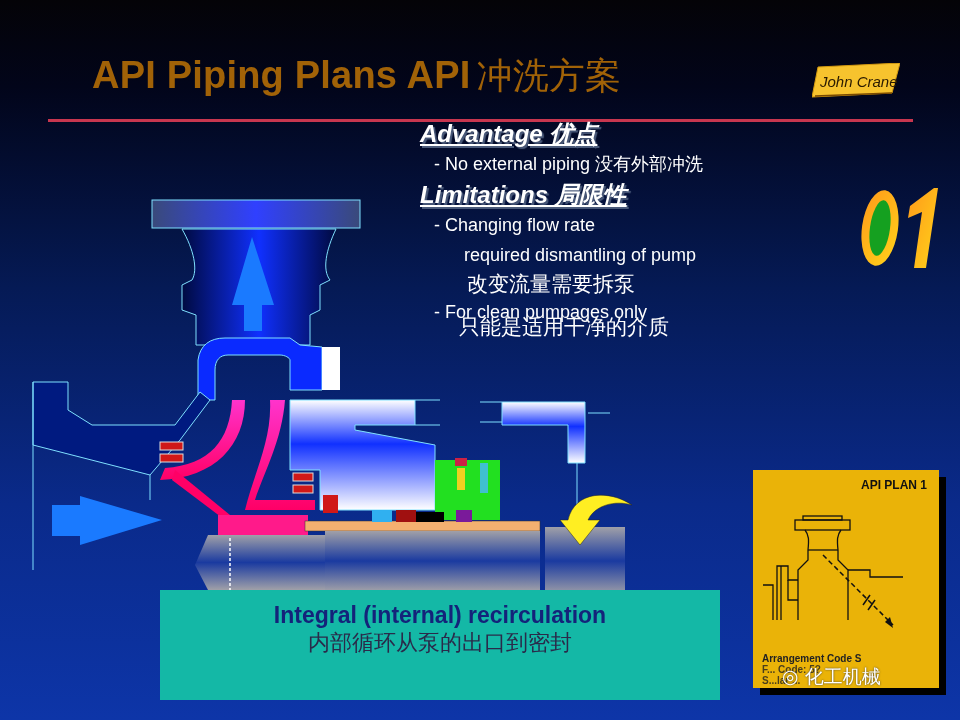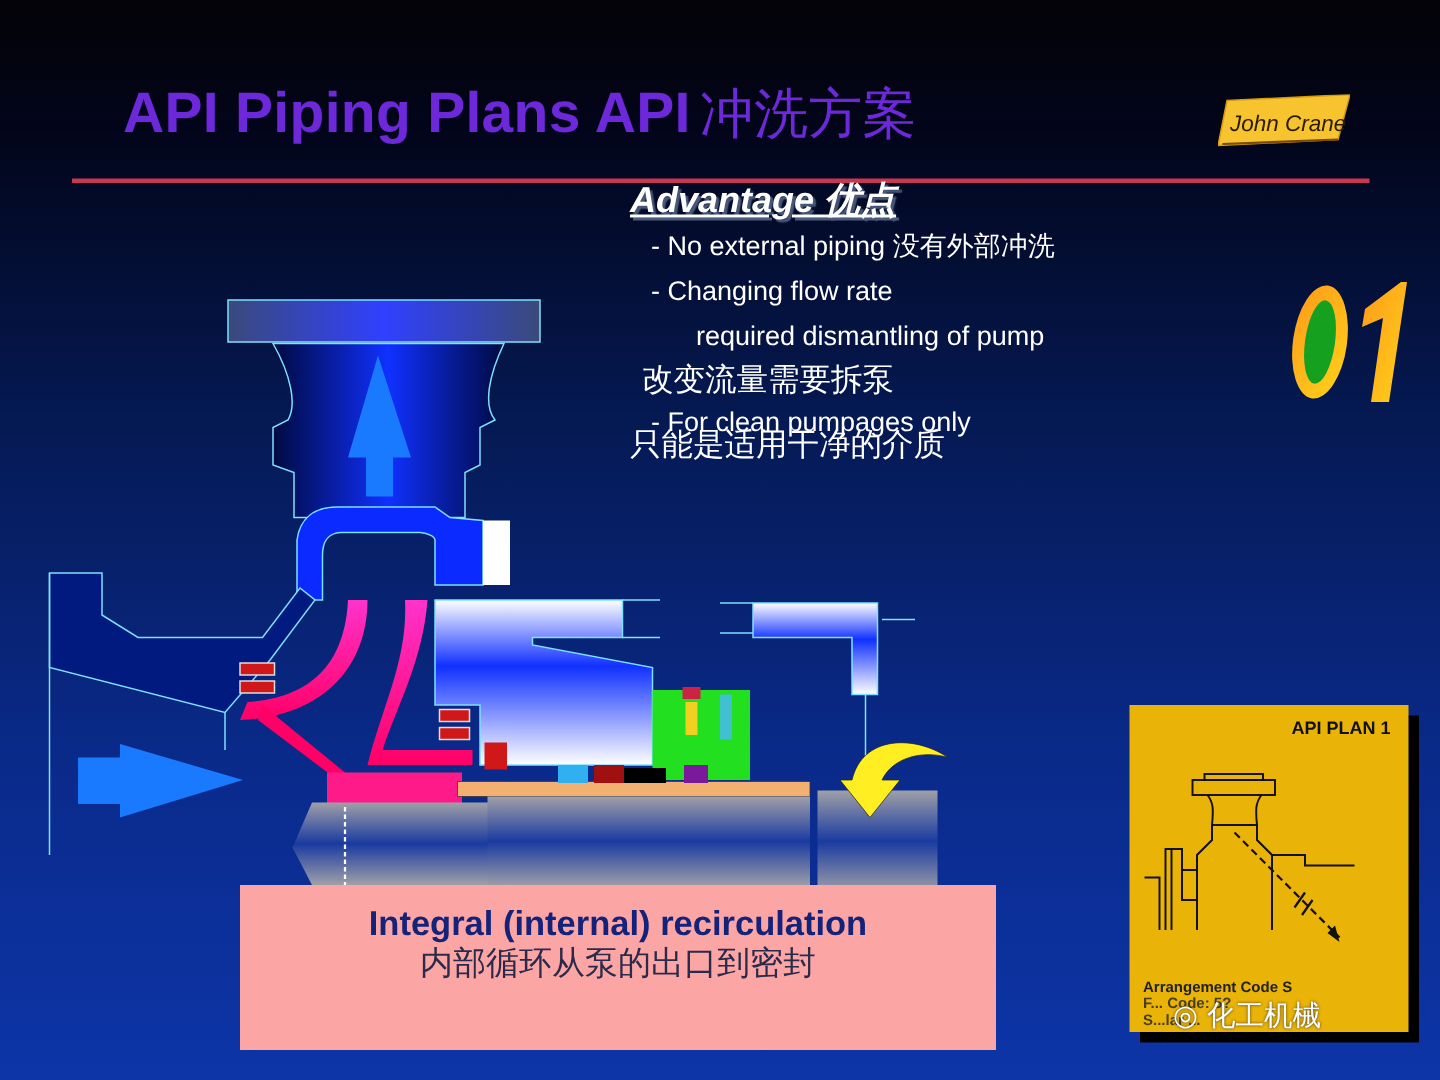--- a/index.html
+++ b/index.html
@@ -2,39 +2,39 @@
 <html><head>
 <meta charset="utf-8">
 <style>
   html, body { margin:0; padding:0; }
   body {
     width:960px; height:720px; overflow:hidden; position:relative;
     background: linear-gradient(to bottom, #040307 0%, #02051a 12%, #051a55 40%, #0a2a8a 70%, #0d35a8 100%);
     font-family: "Liberation Sans", sans-serif;
   }
   .title {
-    position:absolute; left:82px; top:52px; font-size:38px; font-weight:bold;
-    color:#6d28d9; letter-spacing:0.2px; white-space:nowrap;
+    position:absolute; left:92px; top:52px; font-size:38px; font-weight:bold;
+    color:#a16207; letter-spacing:0.2px; white-space:nowrap;
   }
   .title .cn { font-family:"DejaVu Serif", serif; font-weight:normal; font-size:36px; margin-left:6px; }
   .rule { position:absolute; left:48px; top:119px; width:865px; height:3px; background:#c8364f; }
   .logo {
     position:absolute; left:812px; top:63px; width:88px; height:36px;
   }
   .textblock { position:absolute; left:420px; top:118px; color:#fff; }
   .heading {
     font-size:24px; font-weight:bold; font-style:italic; text-decoration:underline;
     color:#fff; text-shadow:2px 2px 1px #4a5a7a; white-space:nowrap; line-height:31px;
   }
   .item { font-size:18px; line-height:30px; white-space:nowrap; }
-  .cnline { font-family:"DejaVu Serif", serif; font-size:21px; line-height:29px; white-space:nowrap; }
+  .cnline { font-family:"DejaVu Serif", serif; font-size:21px; line-height:29px; white-space:nowrap;margin-left:39px; }
   .big01 { position:absolute; left:858px; top:182px; width:80px; height:92px; }
   .diagram { position:absolute; left:0; top:190px; width:640px; height:410px; }
   .caption {
-    position:absolute; left:160px; top:590px; width:504px; height:110px; background:#fca5a5;
+    position:absolute; left:160px; top:590px; width:560px; height:110px; background:#14b8a6;
     text-align:center; color:#14237a;
   }
   .caption .l1 { font-size:23px; font-weight:bold; line-height:26px; margin-top:12px; }
   .caption .l2 { font-size:23px; font-weight:bold; line-height:26px; }
   .caption .l3 { font-family:"DejaVu Serif", serif; font-size:22px; color:#2a2a4a; line-height:30px; }
   .plan {
     position:absolute; left:753px; top:470px; width:186px; height:218px; background:#eab308;
     box-shadow: 7px 7px 0 #000;
   }
   .plan .ptitle { position:absolute; right:12px; top:8px; font-size:12px; font-weight:bold; color:#111; }
@@ -57,20 +57,21 @@
     <line x1="3" y1="33" x2="80" y2="30" stroke="#7a4a00" stroke-width="1.5"></line>
     <text x="8" y="24" font-family="Liberation Sans, sans-serif" font-style="italic" font-size="15" fill="#2a1a00">John Crane</text>
   </svg>
 </div>
 
 <div class="rule"></div>
 
 <div class="textblock">
   <div class="heading">Advantage 优点</div>
   <div class="item" style="padding-left:14px">- No external piping 没有外部冲洗</div>
+  <div class="heading">Limitations 局限性</div>
   <div class="item" style="padding-left:14px">- Changing flow rate</div>
   <div class="item" style="padding-left:44px">required dismantling of pump</div>
   <div class="cnline" style="padding-left:8px">改变流量需要拆泵</div>
   <div class="item" style="padding-left:14px; line-height:26px">- For clean pumpages only</div>
   <div class="cnline" style="margin-top:-12px">只能是适用干净的介质</div>
 </div>
 
 <div class="big01">
   <svg width="80" height="92" viewBox="0 0 80 92">
     <defs>

